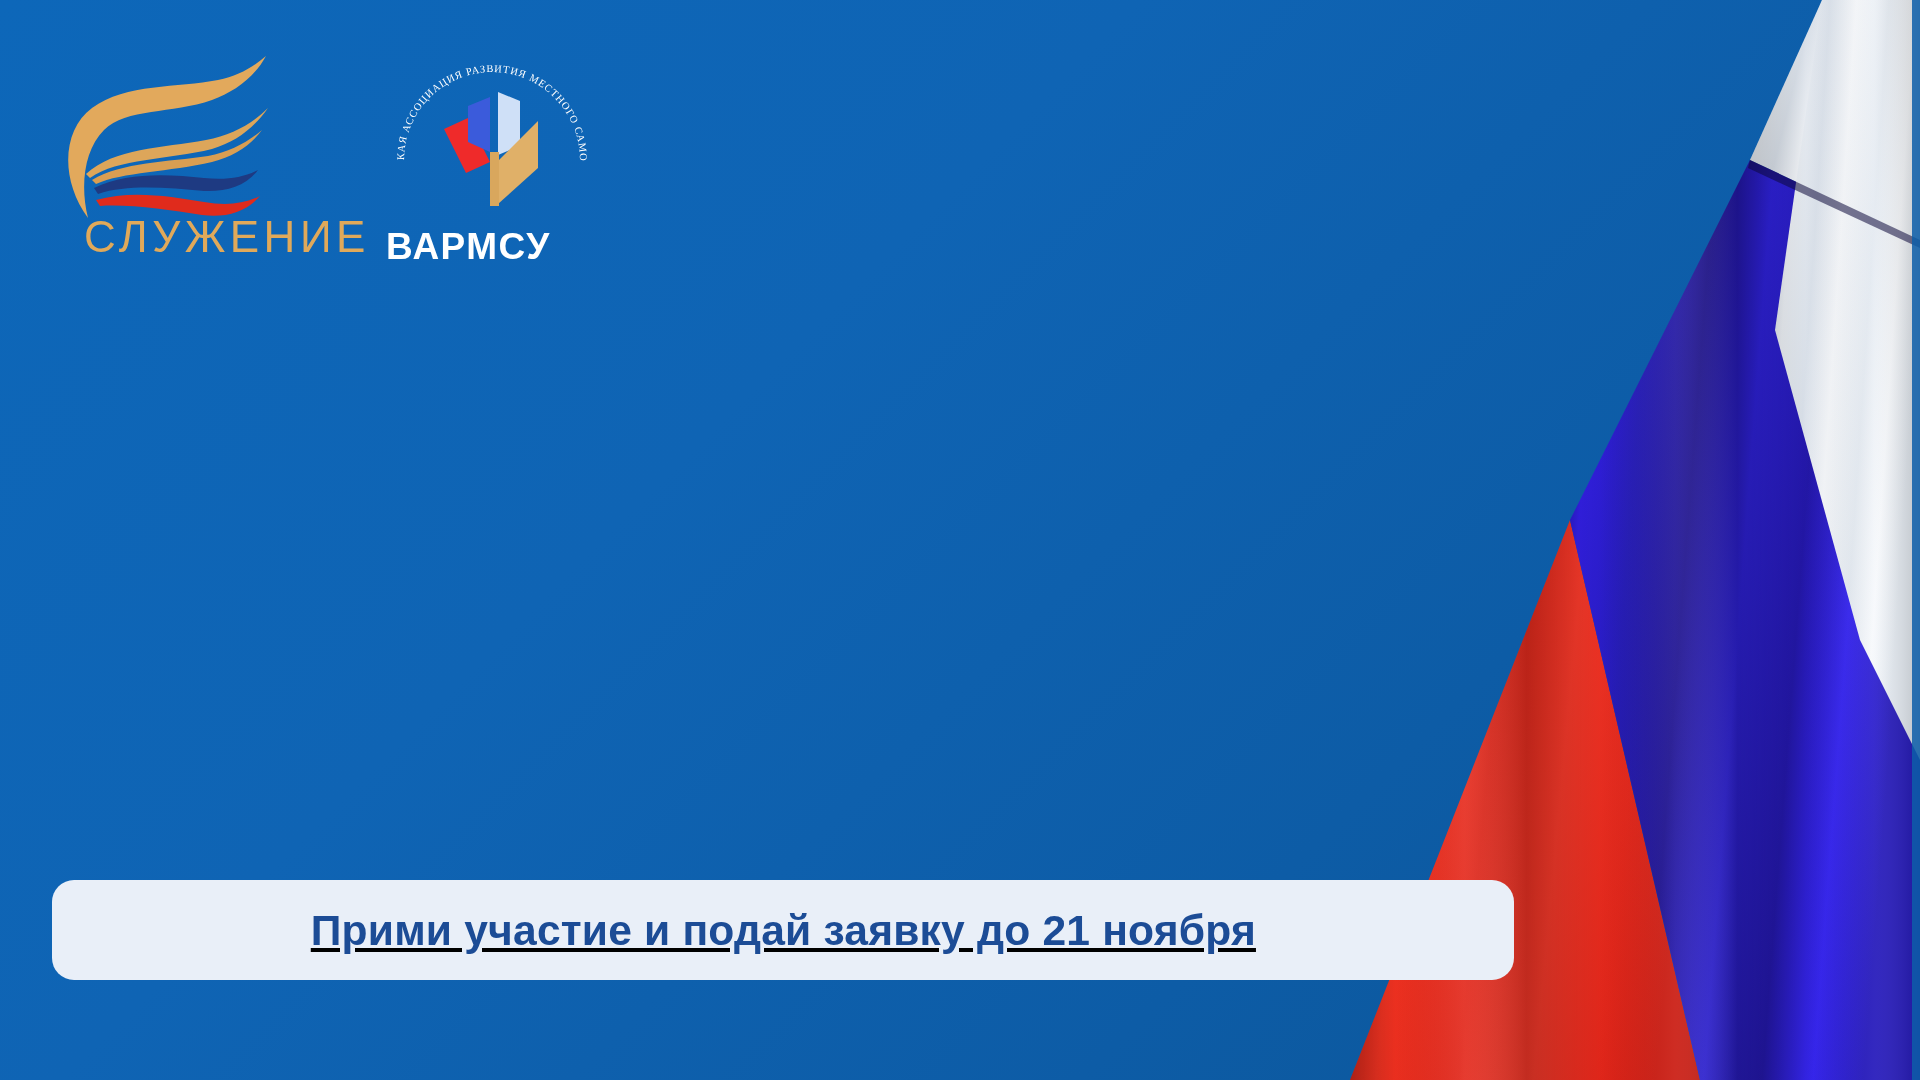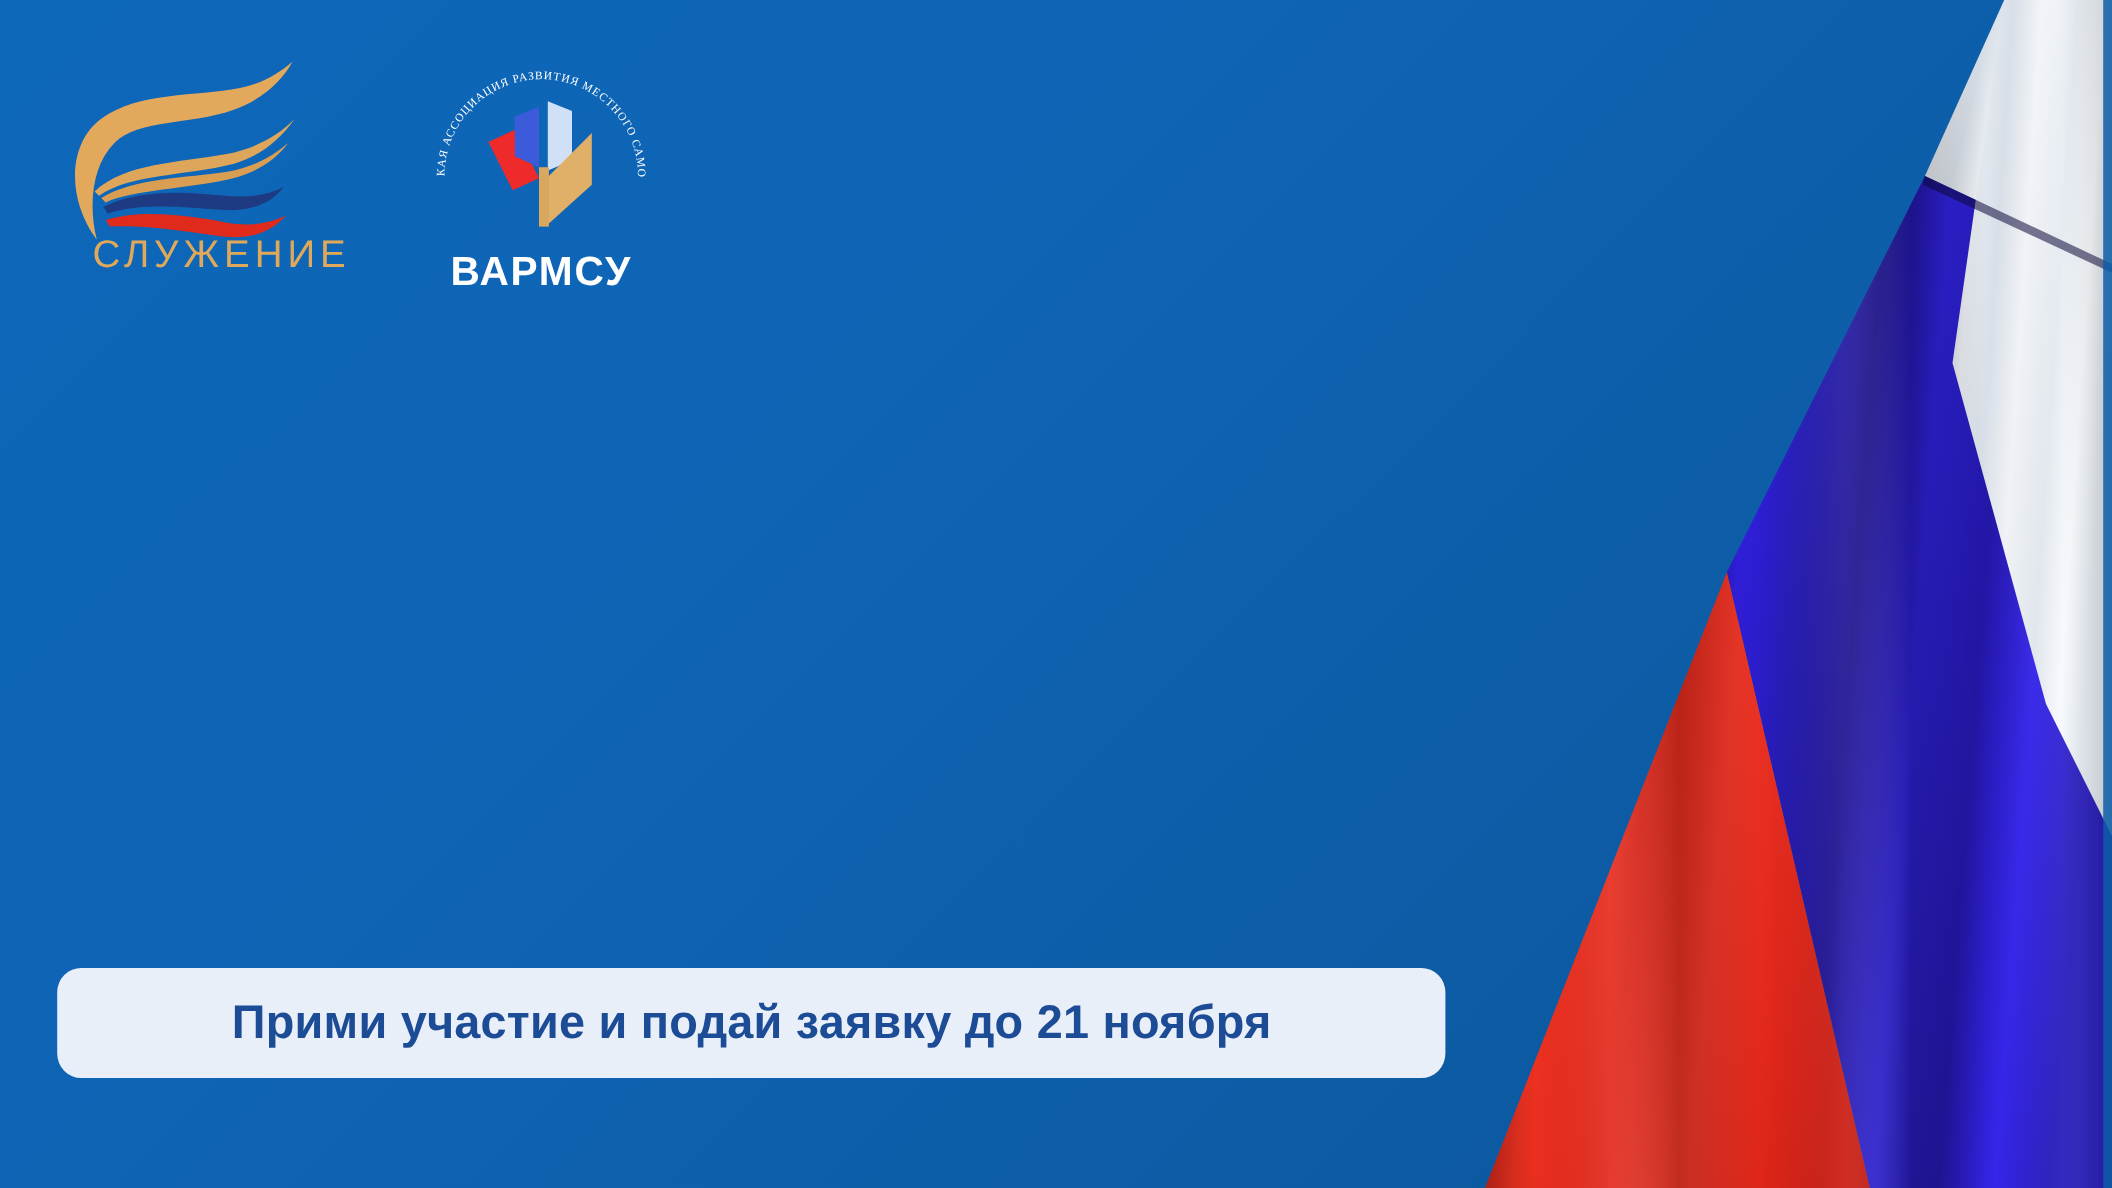--- a/index.html
+++ b/index.html
@@ -14,28 +14,28 @@
   .flag{position:absolute;top:0;right:0;width:600px;height:1080px;overflow:hidden;}
   .flag svg{display:block;width:600px;height:1080px;}
 
   
   .logo-row{position:absolute;left:52px;top:52px;display:flex;align-items:flex-start;gap:84px;}
 
   .sluzhenie-logo{position:relative;width:250px;height:218px;}
   .sluzhenie-logo svg{display:block;width:250px;height:170px;}
   .sluzhenie-word{
     position:absolute;left:32px;top:160px;
-    font-size:35px;font-weight:400;letter-spacing:4.5px;
+    font-size:44px;font-weight:400;letter-spacing:4.5px;
     color:#e0a95a;font-family:"Liberation Sans",sans-serif;white-space:nowrap;
   }
 
   .varmsu-logo{position:relative;width:212px;height:218px;margin-top:4px;}
   .varmsu-logo svg{display:block;width:212px;height:178px;}
   .varmsu-word{
-    position:absolute;left:0;top:170px;width:212px;text-align:center;
+    position:absolute;left:0;top:170px;width:212px;
     font-size:37px;font-weight:700;letter-spacing:1.5px;color:#ffffff;
     font-family:"Liberation Sans",sans-serif;
   }
 
   
   .content{position:absolute;left:52px;top:368px;width:1230px;}
 
   .headline{
     margin:0;color:#fbd490;
     font-size:84px;line-height:0.99;font-weight:700;
@@ -50,24 +50,24 @@
   .subtitle{
     margin:44px 0 0 0;color:#eef3fa;
     font-size:52px;font-weight:400;line-height:1.05;letter-spacing:0.2px;
     font-family:"Liberation Sans Narrow","Liberation Sans",sans-serif;
     transform:scaleX(0.98);transform-origin:left top;
     white-space:nowrap;
   }
 
   .cta{
     position:absolute;left:52px;top:880px;
-    width:1262px;height:100px;
+    width:1462px;height:100px;
     background:#e9eff8;border-radius:22px;
     display:flex;align-items:center;justify-content:center;
-    box-sizing:border-box;padding:0 36px;
+    box-sizing:border-box;padding:0 36px;text-decoration:underline;
   }
   .cta-label{
     color:#1c4c96;font-size:43px;font-weight:700;letter-spacing:0.2px;
     font-family:"Liberation Sans Narrow","Liberation Sans",sans-serif;
     white-space:nowrap;transform:scaleX(0.99);
   }
 </style>
 </head>
 <body>
 

